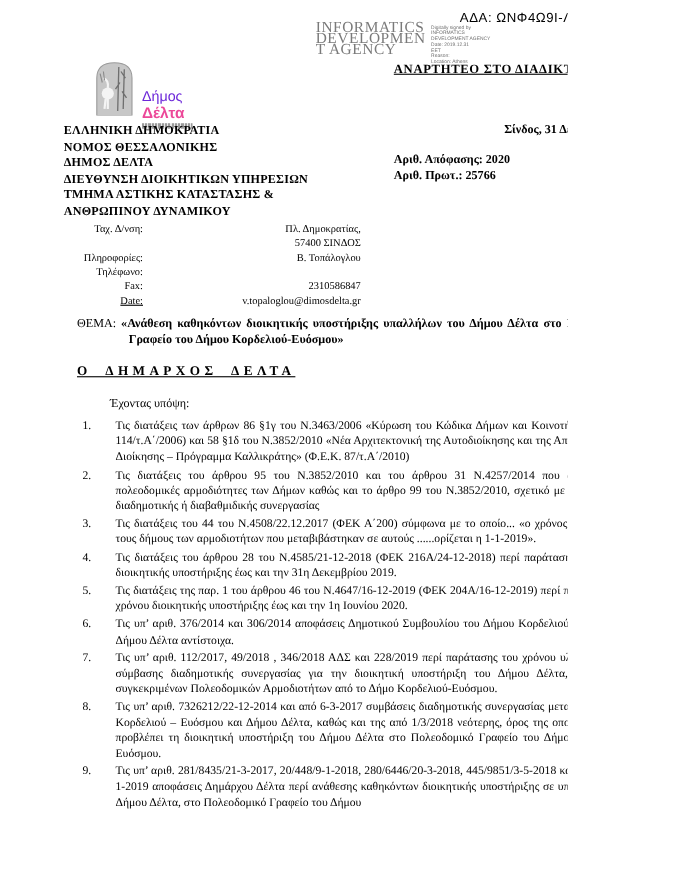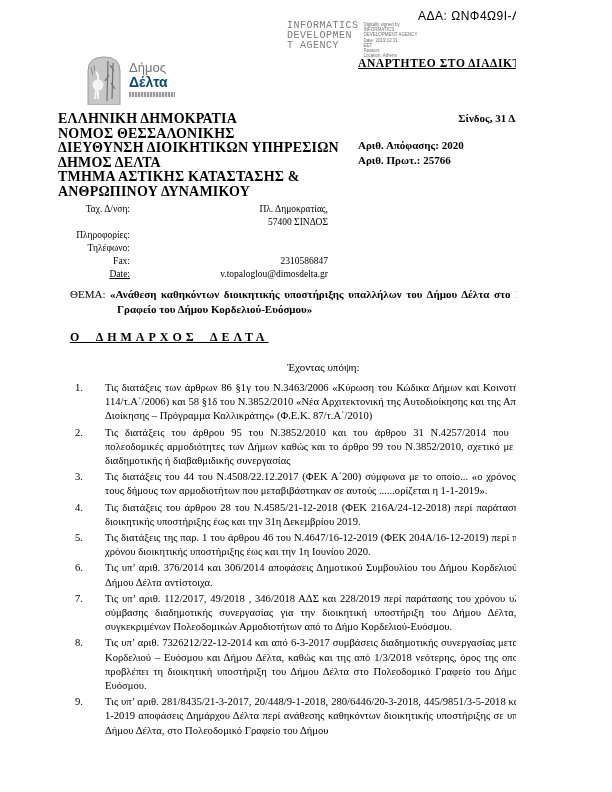--- a/index.html
+++ b/index.html
@@ -12,43 +12,43 @@
     overflow:hidden;
   }
   
   .ada{
     position:absolute;top:9px;left:418px;
     font-family:"Liberation Sans","DejaVu Sans",sans-serif;
     font-size:12px;letter-spacing:.5px;white-space:nowrap;
   }
   .stamp{position:absolute;top:21px;left:287px;display:flex;gap:5px;}
   .stamp-agency{
-    font-family:Liberation Mono, monospace;
-    font-size:10px;line-height:10px;color:#7a7a7a;letter-spacing:.5px;white-space:pre;
+    font-family:Liberation Serif, serif;
+    font-size:14px;line-height:10px;color:#7a7a7a;letter-spacing:.5px;white-space:pre;
   }
   .stamp-details{
     font-family:"Liberation Sans","DejaVu Sans",sans-serif;
     font-size:4.5px;line-height:5.2px;color:#6f6f6f;white-space:pre;padding-top:1px;
   }
   .anartiteo{
     position:absolute;top:57px;left:358px;
     font-size:11.5px;font-weight:bold;text-decoration:underline;
     letter-spacing:.6px;white-space:nowrap;
   }
   
   .logo{position:absolute;top:55px;left:86px;display:flex;align-items:flex-start;gap:7px;}
   .logo-emblem{width:36px;height:50px;position:relative;}
   .logo-text{padding-top:6px;}
-  .logo-line1{font-family:"Liberation Sans","DejaVu Sans",sans-serif;font-size:13px;color:#737373;line-height:14px;}
-  .logo-line2{font-family:"Liberation Sans","DejaVu Sans",sans-serif;font-size:14px;font-weight:bold;color:#0c4a6e;line-height:15px;}
+  .logo-line1{font-family:"Liberation Sans","DejaVu Sans",sans-serif;font-size:13px;color:#6d28d9;line-height:14px;margin-top:20px;}
+  .logo-line2{font-family:"Liberation Sans","DejaVu Sans",sans-serif;font-size:14px;font-weight:bold;color:#ec4899;line-height:15px;}
   .logo-strip{margin-top:2px;width:46px;height:5px;background:repeating-linear-gradient(90deg,#9a9a9a 0 2px,#e8e8e8 2px 3px);}
   
   .hdr-left{
     position:absolute;top:112px;left:58px;width:300px;
-    font-size:14px;font-weight:bold;line-height:14.5px;letter-spacing:.2px;
+    font-size:11px;font-weight:bold;line-height:14.5px;letter-spacing:.2px;
   }
   .hdr-right{position:absolute;top:112px;left:358px;width:230px;font-size:11px;font-weight:bold;}
   .hdr-right .place-date{margin-bottom:14px;text-align:right;}
   .hdr-right .num-line{line-height:14.5px;}
   
   .contact{position:absolute;top:203px;left:58px;width:270px;
     font-size:9.5px;line-height:13px;}
   .contact-row{display:flex;text-align:right;}
   .contact-label{width:72px;flex:0 0 72px;}
   .contact-label.u{text-decoration:underline;}
@@ -59,21 +59,21 @@
     font-size:11px;line-height:15px;text-align:justify;
     padding-left:47px;text-indent:-47px;
   }
   .subject .subj-label{font-weight:normal;}
   .subject .subj-text{font-weight:bold;}
   .mayor-heading{
     margin-top:13px;
     font-size:12px;font-weight:bold;text-decoration:underline;
     letter-spacing:4px;word-spacing:6px;
   }
-  .intro{margin-top:16px;font-size:11px;text-align:center;}
+  .intro{margin-top:16px;margin-left:30px;font-size:11px;}
   ol.considerations{list-style:none;margin:8px 0 0 0;padding:0;}
   ol.considerations li{
     display:flex;font-size:10.6px;line-height:14.2px;margin-bottom:2px;
   }
   ol.considerations .num{flex:0 0 30px;padding-left:5px;}
   ol.considerations .txt{flex:1;text-align:justify;}
 </style>
 </head>
 <body>
 
@@ -109,22 +109,22 @@
     <div class="logo-text">
       <div class="logo-line1">Δήμος</div>
       <div class="logo-line2">Δέλτα</div>
       <div class="logo-strip"></div>
     </div>
   </div>
 
   <div class="hdr-left">
     <div>ΕΛΛΗΝΙΚΗ ΔΗΜΟΚΡΑΤΙΑ</div>
     <div>ΝΟΜΟΣ ΘΕΣΣΑΛΟΝΙΚΗΣ</div>
+    <div>ΔΗΜΟΣ ΔΕΛΤΑ</div>
     <div>ΔΙΕΥΘΥΝΣΗ ΔΙΟΙΚΗΤΙΚΩΝ ΥΠΗΡΕΣΙΩΝ</div>
-    <div>ΔΗΜΟΣ ΔΕΛΤΑ</div>
     <div>ΤΜΗΜΑ ΑΣΤΙΚΗΣ ΚΑΤΑΣΤΑΣΗΣ &amp;</div>
     <div>ΑΝΘΡΩΠΙΝΟΥ ΔΥΝΑΜΙΚΟΥ</div>
   </div>
 
   <div class="hdr-right">
     <div class="place-date">Σίνδος, 31 Δεκεμβρίου 2019</div>
     <div class="num-line">Αριθ. Απόφασης: 2020</div>
     <div class="num-line">Αριθ. Πρωτ.: 25766</div>
   </div>
 
@@ -132,20 +132,21 @@
     <div class="contact-row">
       <span class="contact-label">Ταχ. Δ/νση:</span>
       <span class="contact-value">Πλ. Δημοκρατίας,</span>
     </div>
     <div class="contact-row">
       <span class="contact-label"></span>
       <span class="contact-value">57400 ΣΙΝΔΟΣ</span>
     </div>
     <div class="contact-row">
       <span class="contact-label">Πληροφορίες:</span>
+      <span class="contact-value">Β. Τοπάλογλου</span>
     </div>
     <div class="contact-row">
       <span class="contact-label">Τηλέφωνο:</span>
     </div>
     <div class="contact-row">
       <span class="contact-label">Fax:</span>
       <span class="contact-value">2310586847</span>
     </div>
     <div class="contact-row">
       <span class="contact-label u">Date:</span>

